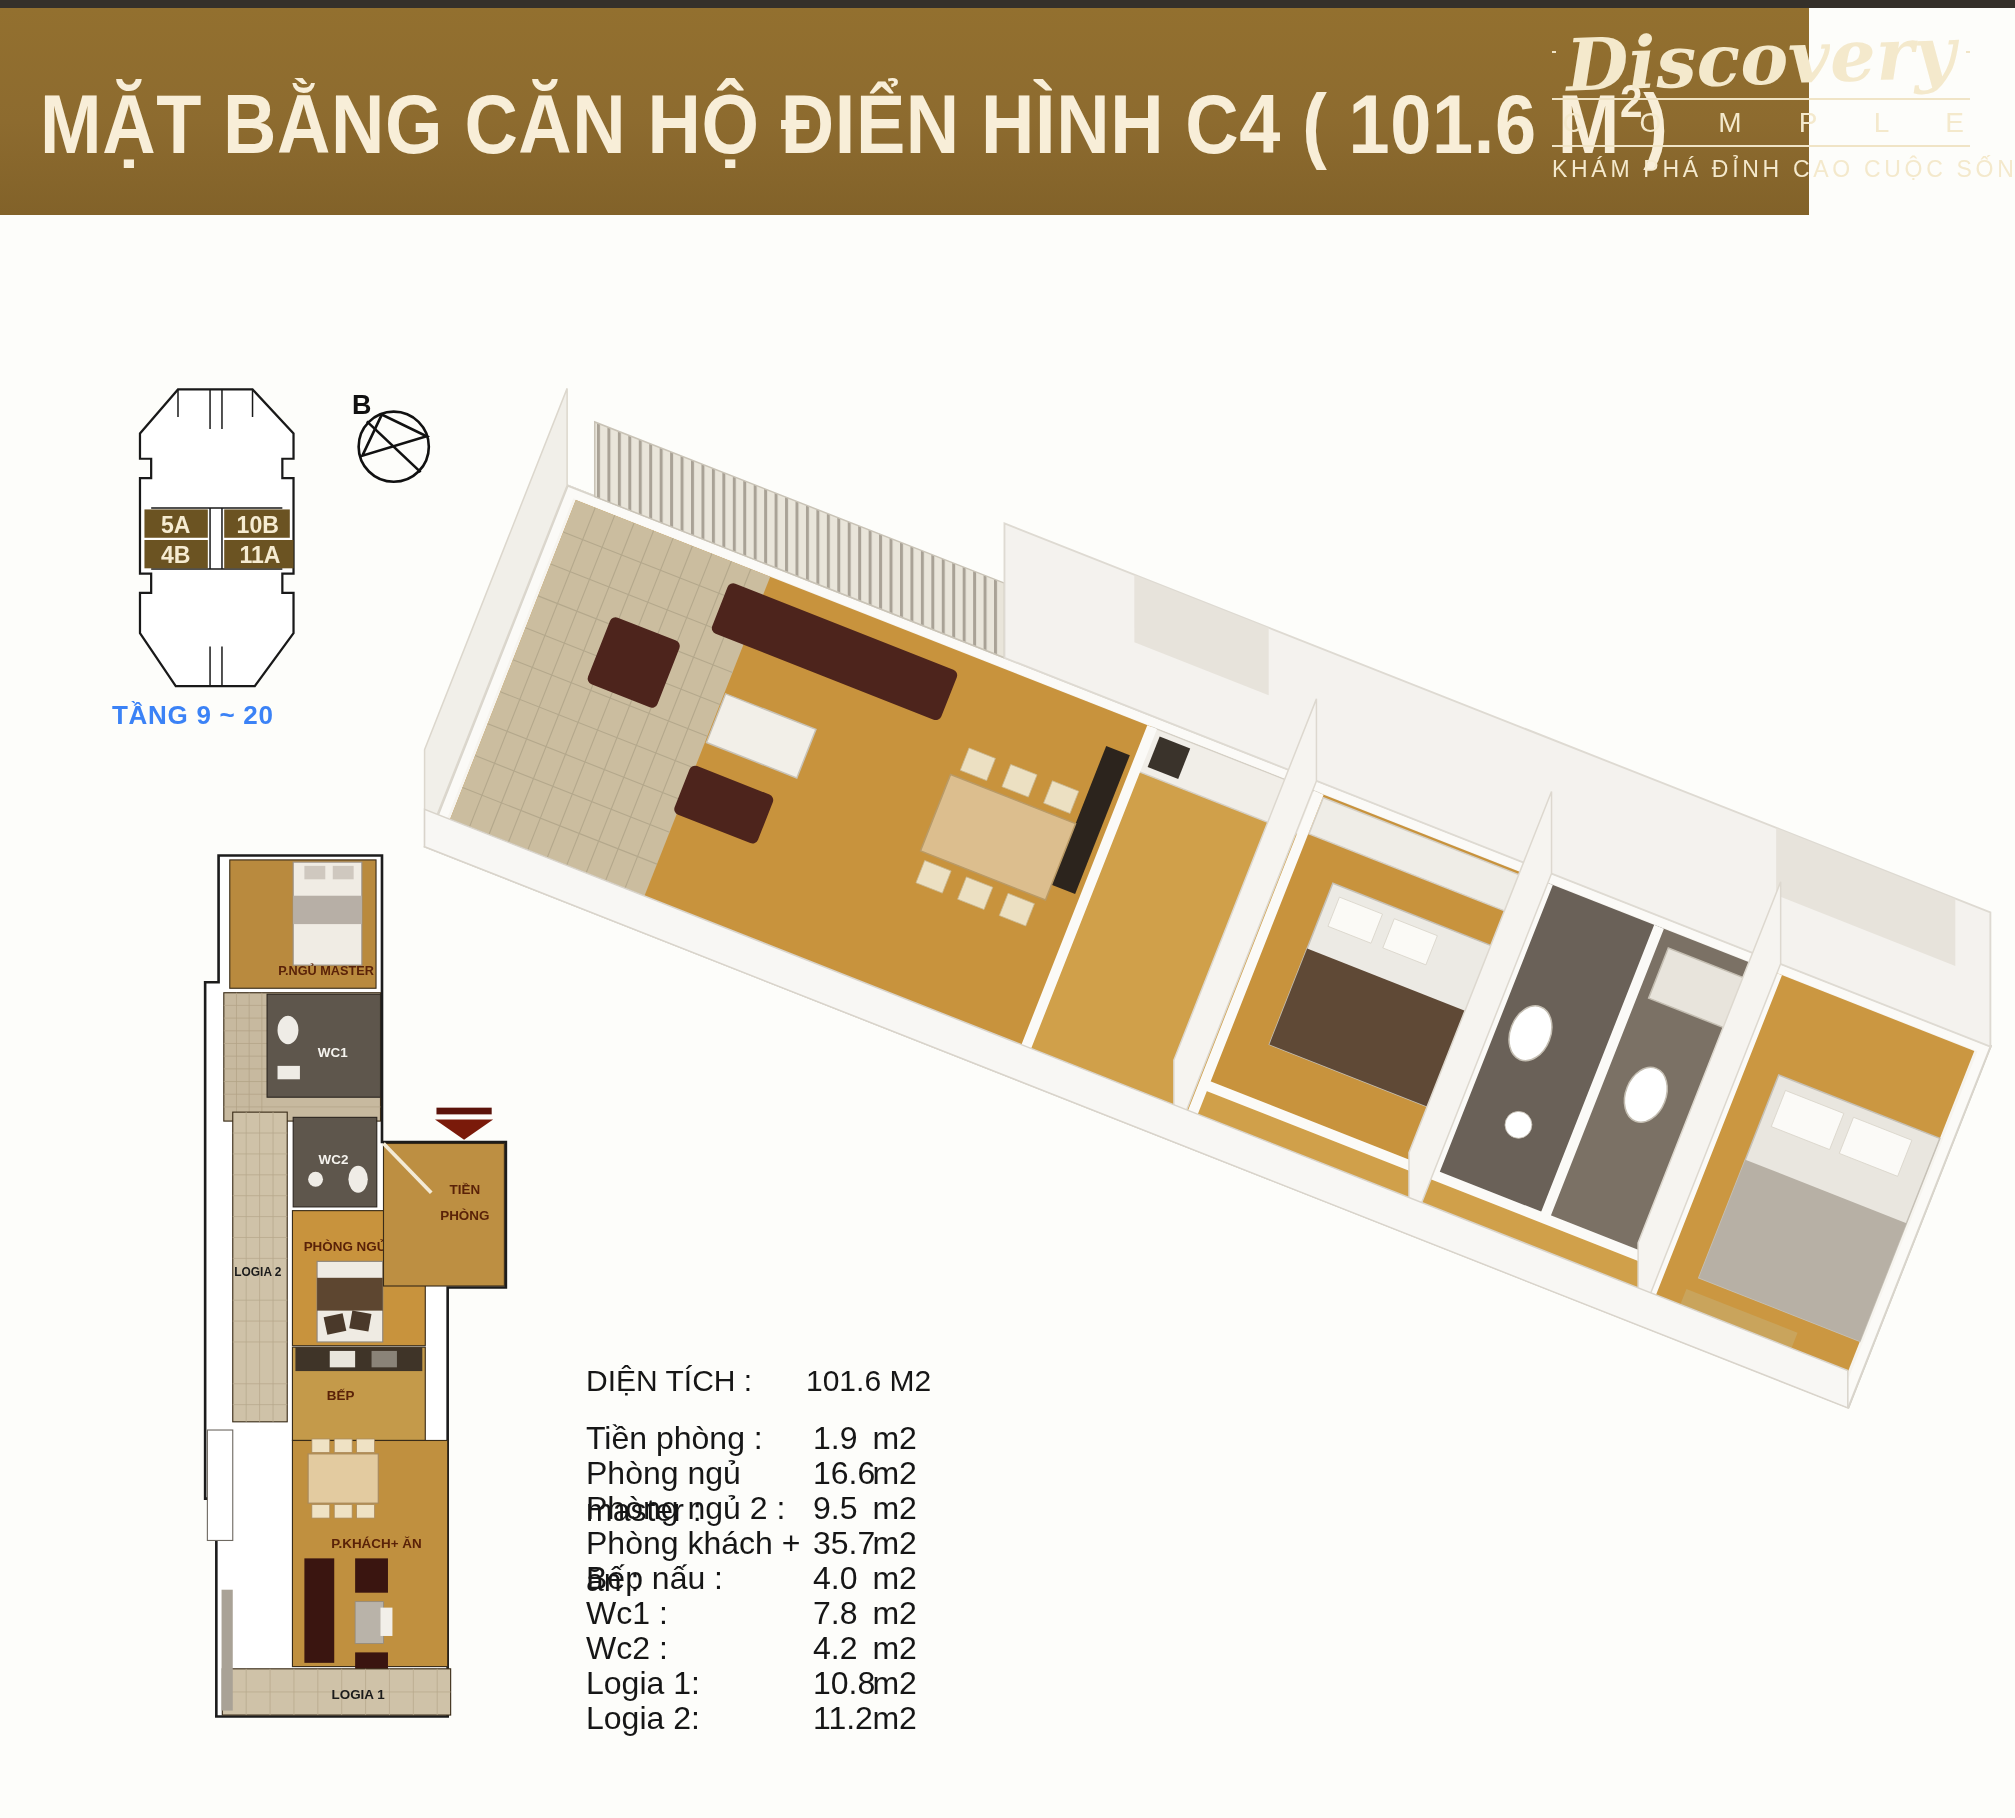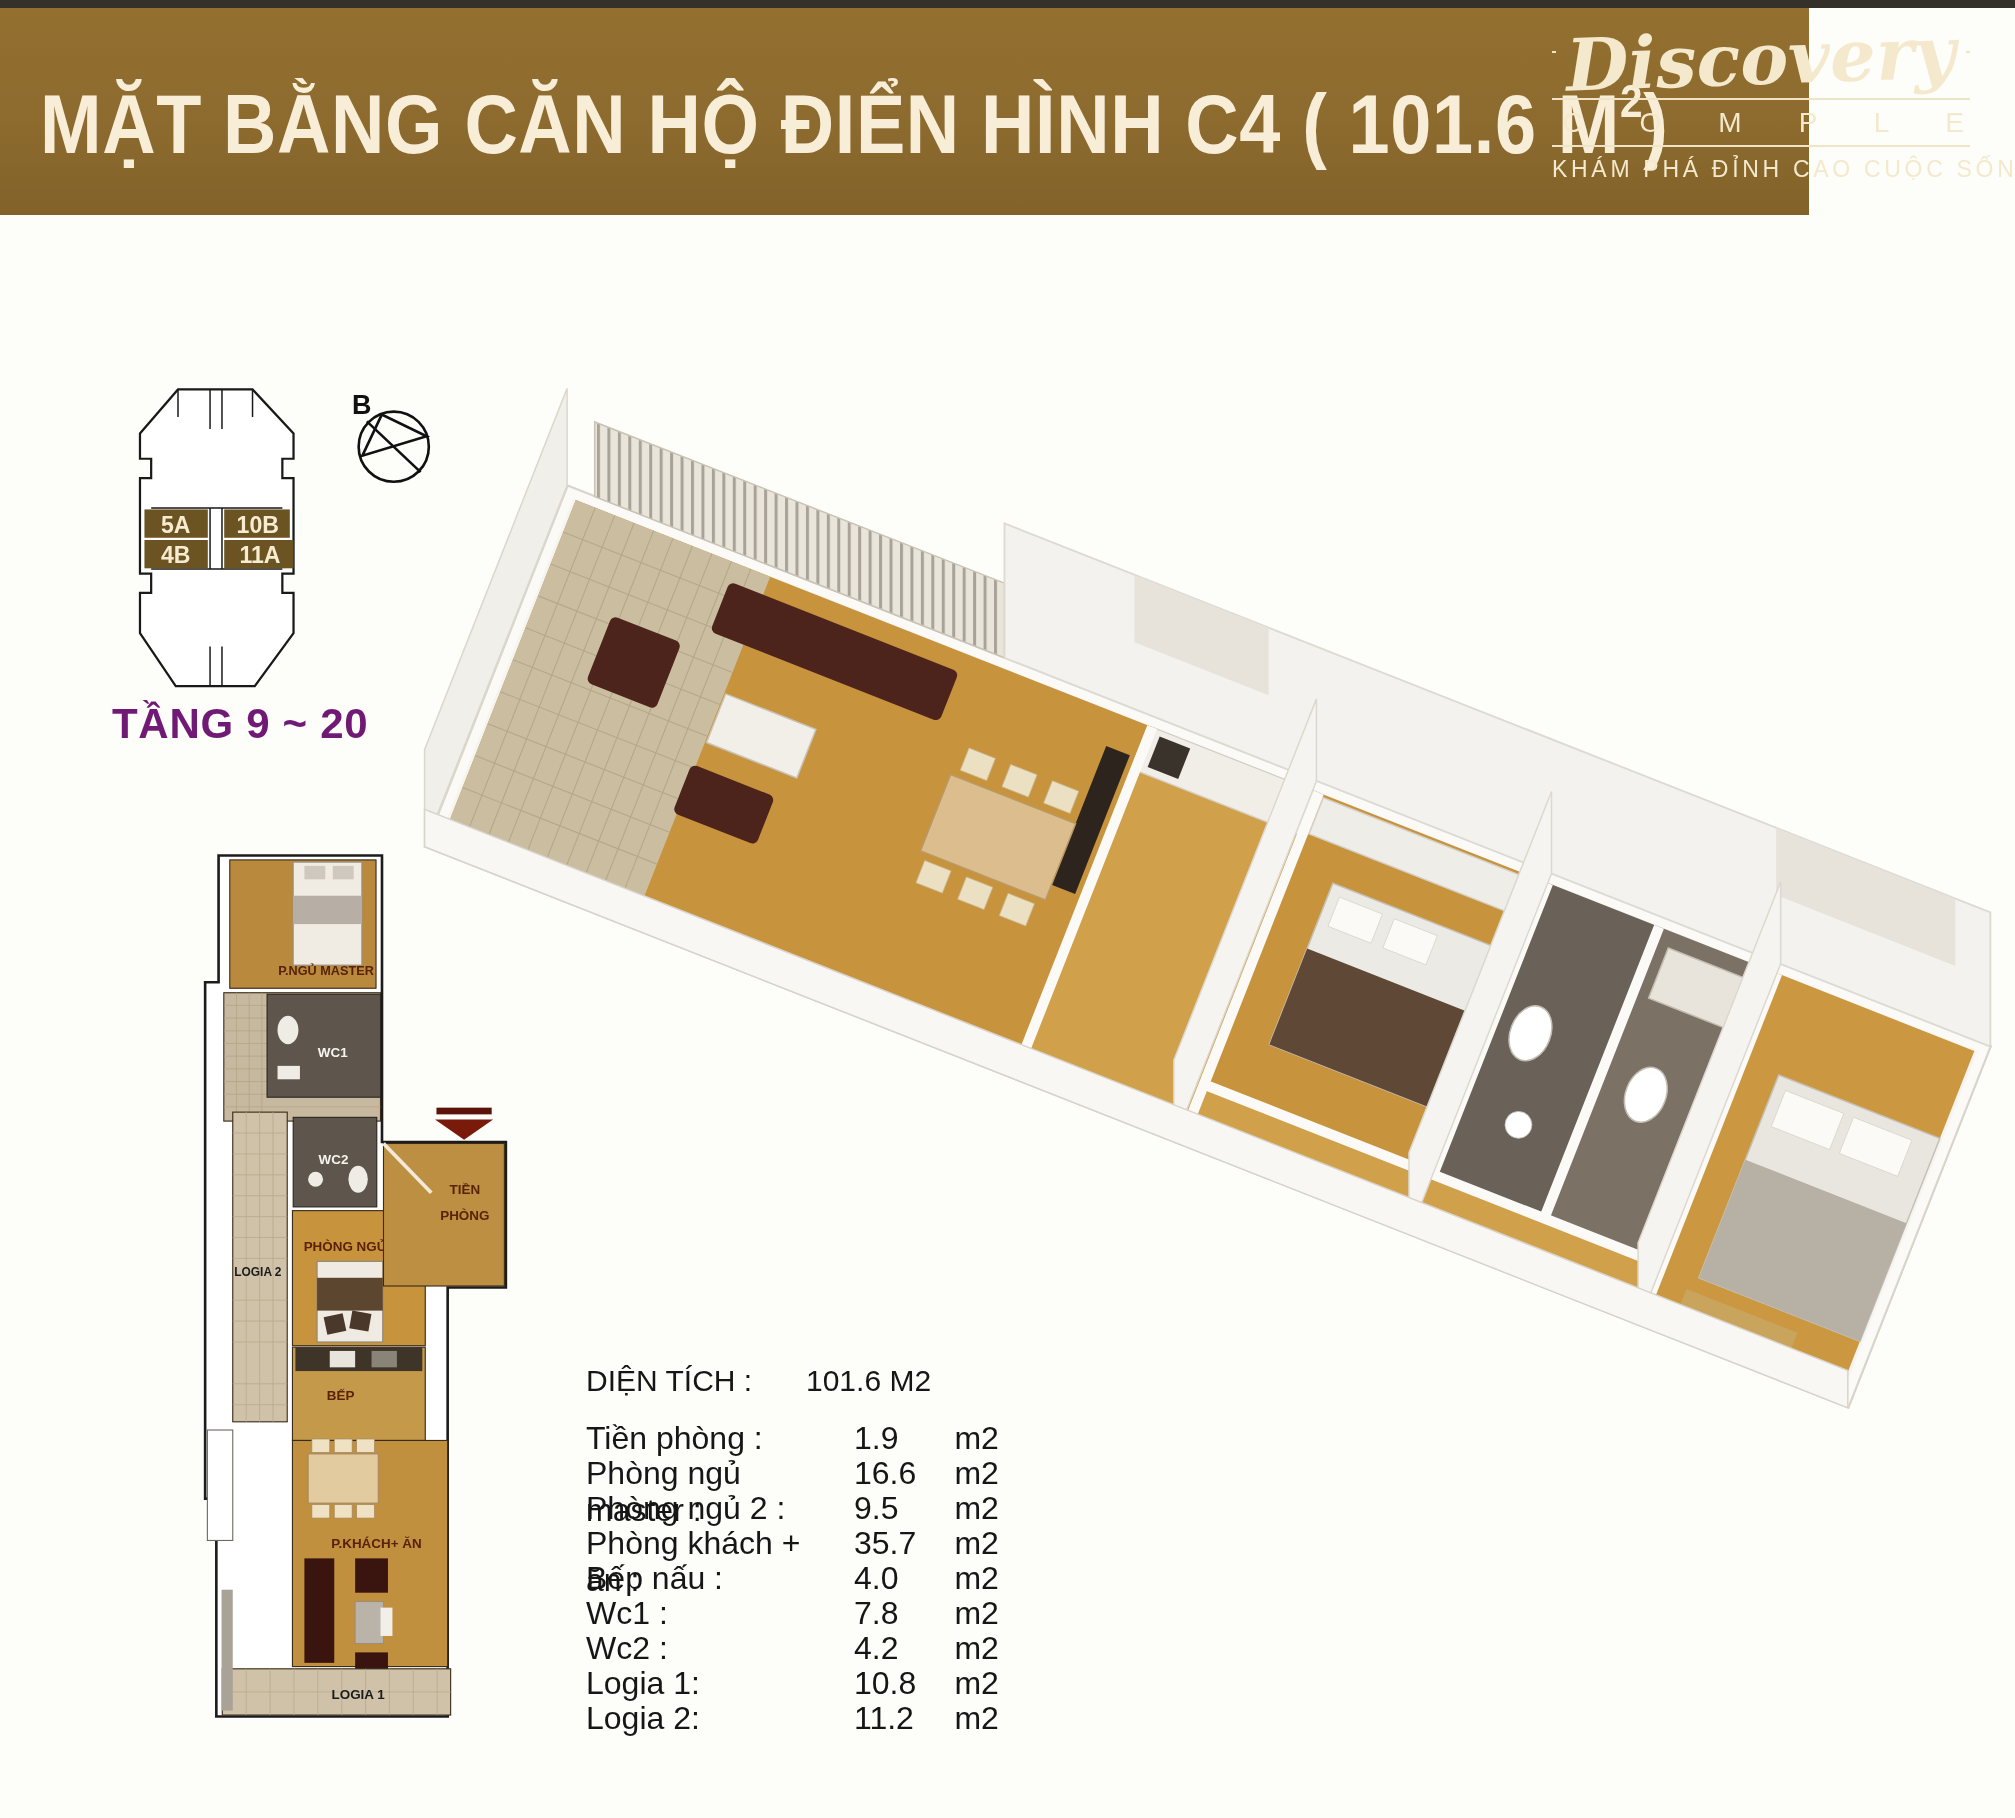--- a/index.html
+++ b/index.html
@@ -29,33 +29,33 @@
   }
   .logo-complex{
     margin-top:1.5px;border-top:2.2px solid #f0e4c6;border-bottom:2.2px solid #f0e4c6;
     padding:7.5px 0 6px 10.4px;font-size:28px;letter-spacing:24.6px;white-space:nowrap;
   }
   .logo-tagline{margin-top:9px;font-size:23px;letter-spacing:3.7px;white-space:nowrap;}
   
   .keyplan{position:absolute;left:137px;top:387px;}
   .floors-label{
     position:absolute;left:112px;top:700px;width:269px;
-    font-size:42px;font-weight:bold;color:#701a75;letter-spacing:0.7px;
+    font-size:26px;font-weight:bold;color:#3b82f6;letter-spacing:0.7px;
   }
   .compass{position:absolute;left:334px;top:384px;}
   
   .plan2d{position:absolute;left:134px;top:842px;}
   .plan3d{position:absolute;left:388px;top:239px;pointer-events:none;}
   
   .area-table{position:absolute;left:586px;top:1364px;width:493px;color:#161616;}
   .area-header{font-size:30px;display:flex;}
   .area-header .ah-label{width:194px;}
   .area-header .ah-value{margin-left:26px;}
   .area-rows{margin-top:22.4px;}
-  .area-row{display:flex;height:35px;align-items:baseline;font-size:32px;gap:41px;}
+  .area-row{display:flex;height:35px;align-items:baseline;font-size:32px;}
   .area-row .lbl{width:218px;}
   .area-row .val{width:46px;margin-left:9px;}
   .area-row .unit{margin-left:13.4px;}
   svg text{font-family:"Liberation Sans", sans-serif;}
   .svg-lbl-dark{fill:#5a2208;font-weight:bold;}
   .svg-lbl-black{fill:#1b1b1b;font-weight:bold;}
   .svg-lbl-white{fill:#f5f3ee;font-weight:bold;}
 </style>
 </head>
 <body>

